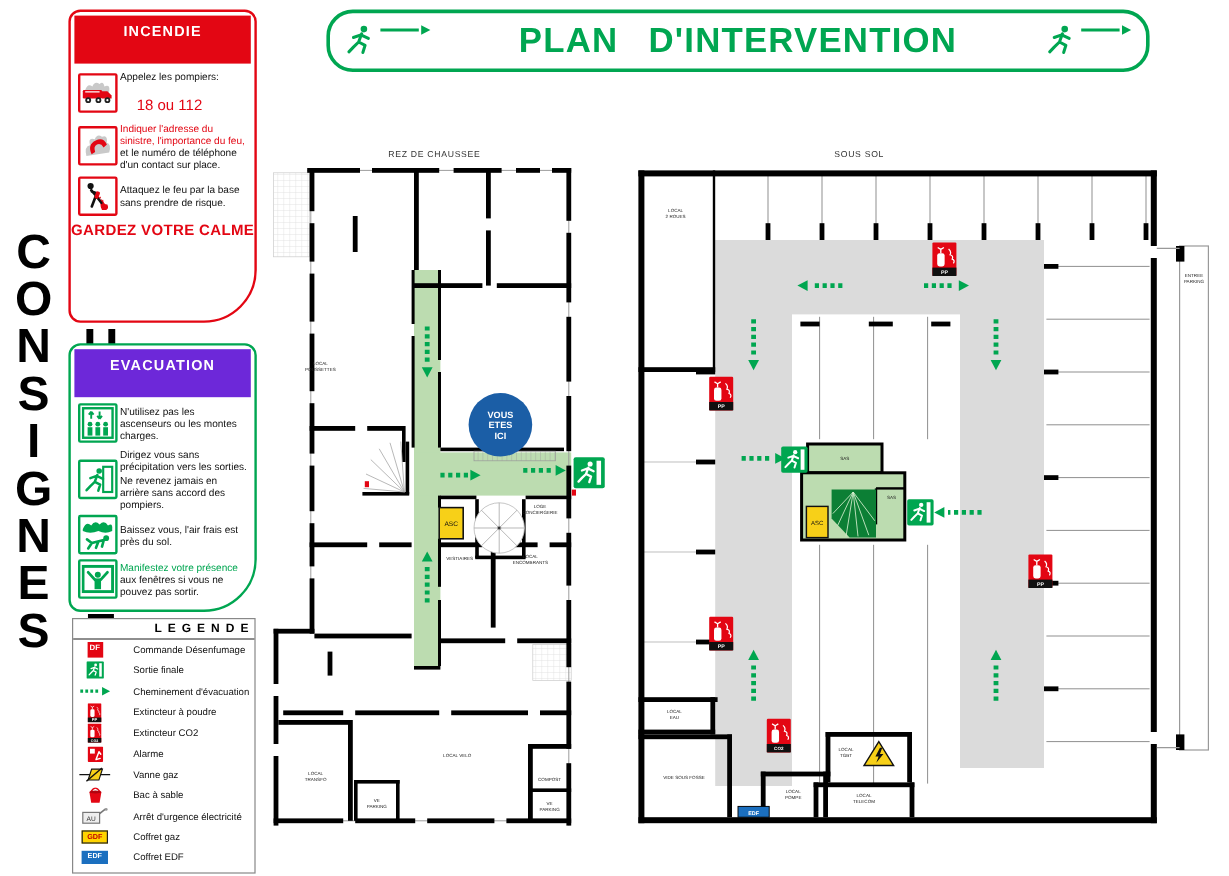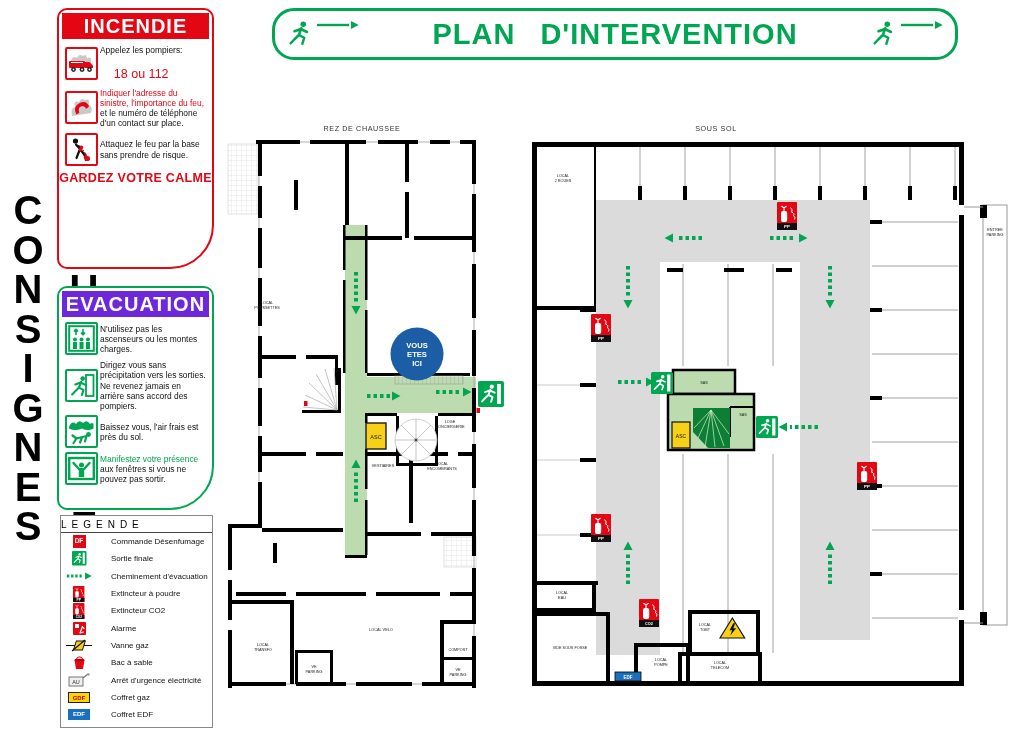--- a/index.html
+++ b/index.html
@@ -6,35 +6,35 @@
   body{width:1024px;height:730px;position:relative;background:#fff;
        font-family:"Liberation Sans",sans-serif;overflow:hidden}
   .abs{position:absolute}
   
   #vtitle{left:0;top:2px;height:728px;width:56px;writing-mode:vertical-lr;text-orientation:upright;
           font-weight:bold;font-size:40px;letter-spacing:-4.5px;color:#000;text-align:center;line-height:56px}
   
   .sbox{background:#fff;box-sizing:border-box}
   #incendie{left:57px;top:8px;width:157px;height:261px;border:2.5px solid #E30613;border-radius:10px 10px 44px 10px}
   #evacuation{left:57px;top:286px;width:157px;height:224px;border:2.5px solid #00A651;border-radius:10px 10px 44px 10px}
-  .shead{margin:3px;color:#fff;text-align:center;font-weight:bold;font-size:20px;height:26px;line-height:26px;letter-spacing:1px}
+  .shead{margin:3px;color:#fff;text-align:center;font-weight:bold;font-size:12px;height:40px;line-height:26px;letter-spacing:1px}
   #incendie .shead{background:#E30613}
   #evacuation .shead{background:#6d28d9}
   .row{display:flex;gap:2px;padding:2px 5px 2px 6px;align-items:center}
   .icb{width:33px;height:33px;border-radius:2px;flex:none;display:flex;align-items:center;justify-content:center;box-sizing:border-box}
   .icb.r{border:2px solid #E30613}
   .icb.g{border:2px solid #00A651}
   .rtx{font-size:8.4px;line-height:1.22;padding-top:1px;color:#111}
   .red{color:#E30613}
   .grn{color:#00A651}
   .big112{font-size:12.5px;color:#E30613;text-align:center;margin-top:12px}
   .footer-calme{color:#E30613;font-weight:bold;font-size:12.5px;text-align:center;margin-top:3px;letter-spacing:.3px}
   
   #legende{left:60px;top:515px;width:153px;height:213px;border:1px solid #888;box-sizing:border-box}
-  .lhead{border-bottom:1.5px solid #444;text-align:left;font-weight:normal;font-size:10px;letter-spacing:5px;padding:3px 0 2px 0}
+  .lhead{border-bottom:1.5px solid #444;text-align:right;font-weight:bold;font-size:10px;letter-spacing:5px;padding:3px 0 2px 0}
   .litem{display:flex;align-items:center;height:17.3px;padding-left:5px;gap:19px}
   .lico{width:26px;display:flex;justify-content:center;align-items:center;flex:none}
   .llab{font-size:8px;color:#111}
   .badge{font-weight:bold;text-align:center;border:1px solid #222;box-sizing:border-box}
   .bdf{width:13px;height:13px;background:#E30613;color:#fff;font-size:6.5px;line-height:12px;border:none}
   .bgdf{width:22px;height:11px;background:#FFD400;color:#C00000;font-size:6px;line-height:10px}
   .bedf{width:22px;height:11px;background:#1B6FBF;color:#fff;font-size:6px;line-height:10px;border:none}
   
   #banner{left:272px;top:8px;width:686px;height:52px;border:3px solid #00A651;border-radius:22px;
           display:flex;align-items:center;justify-content:space-between;padding:0 8px;box-sizing:border-box;background:#fff}

